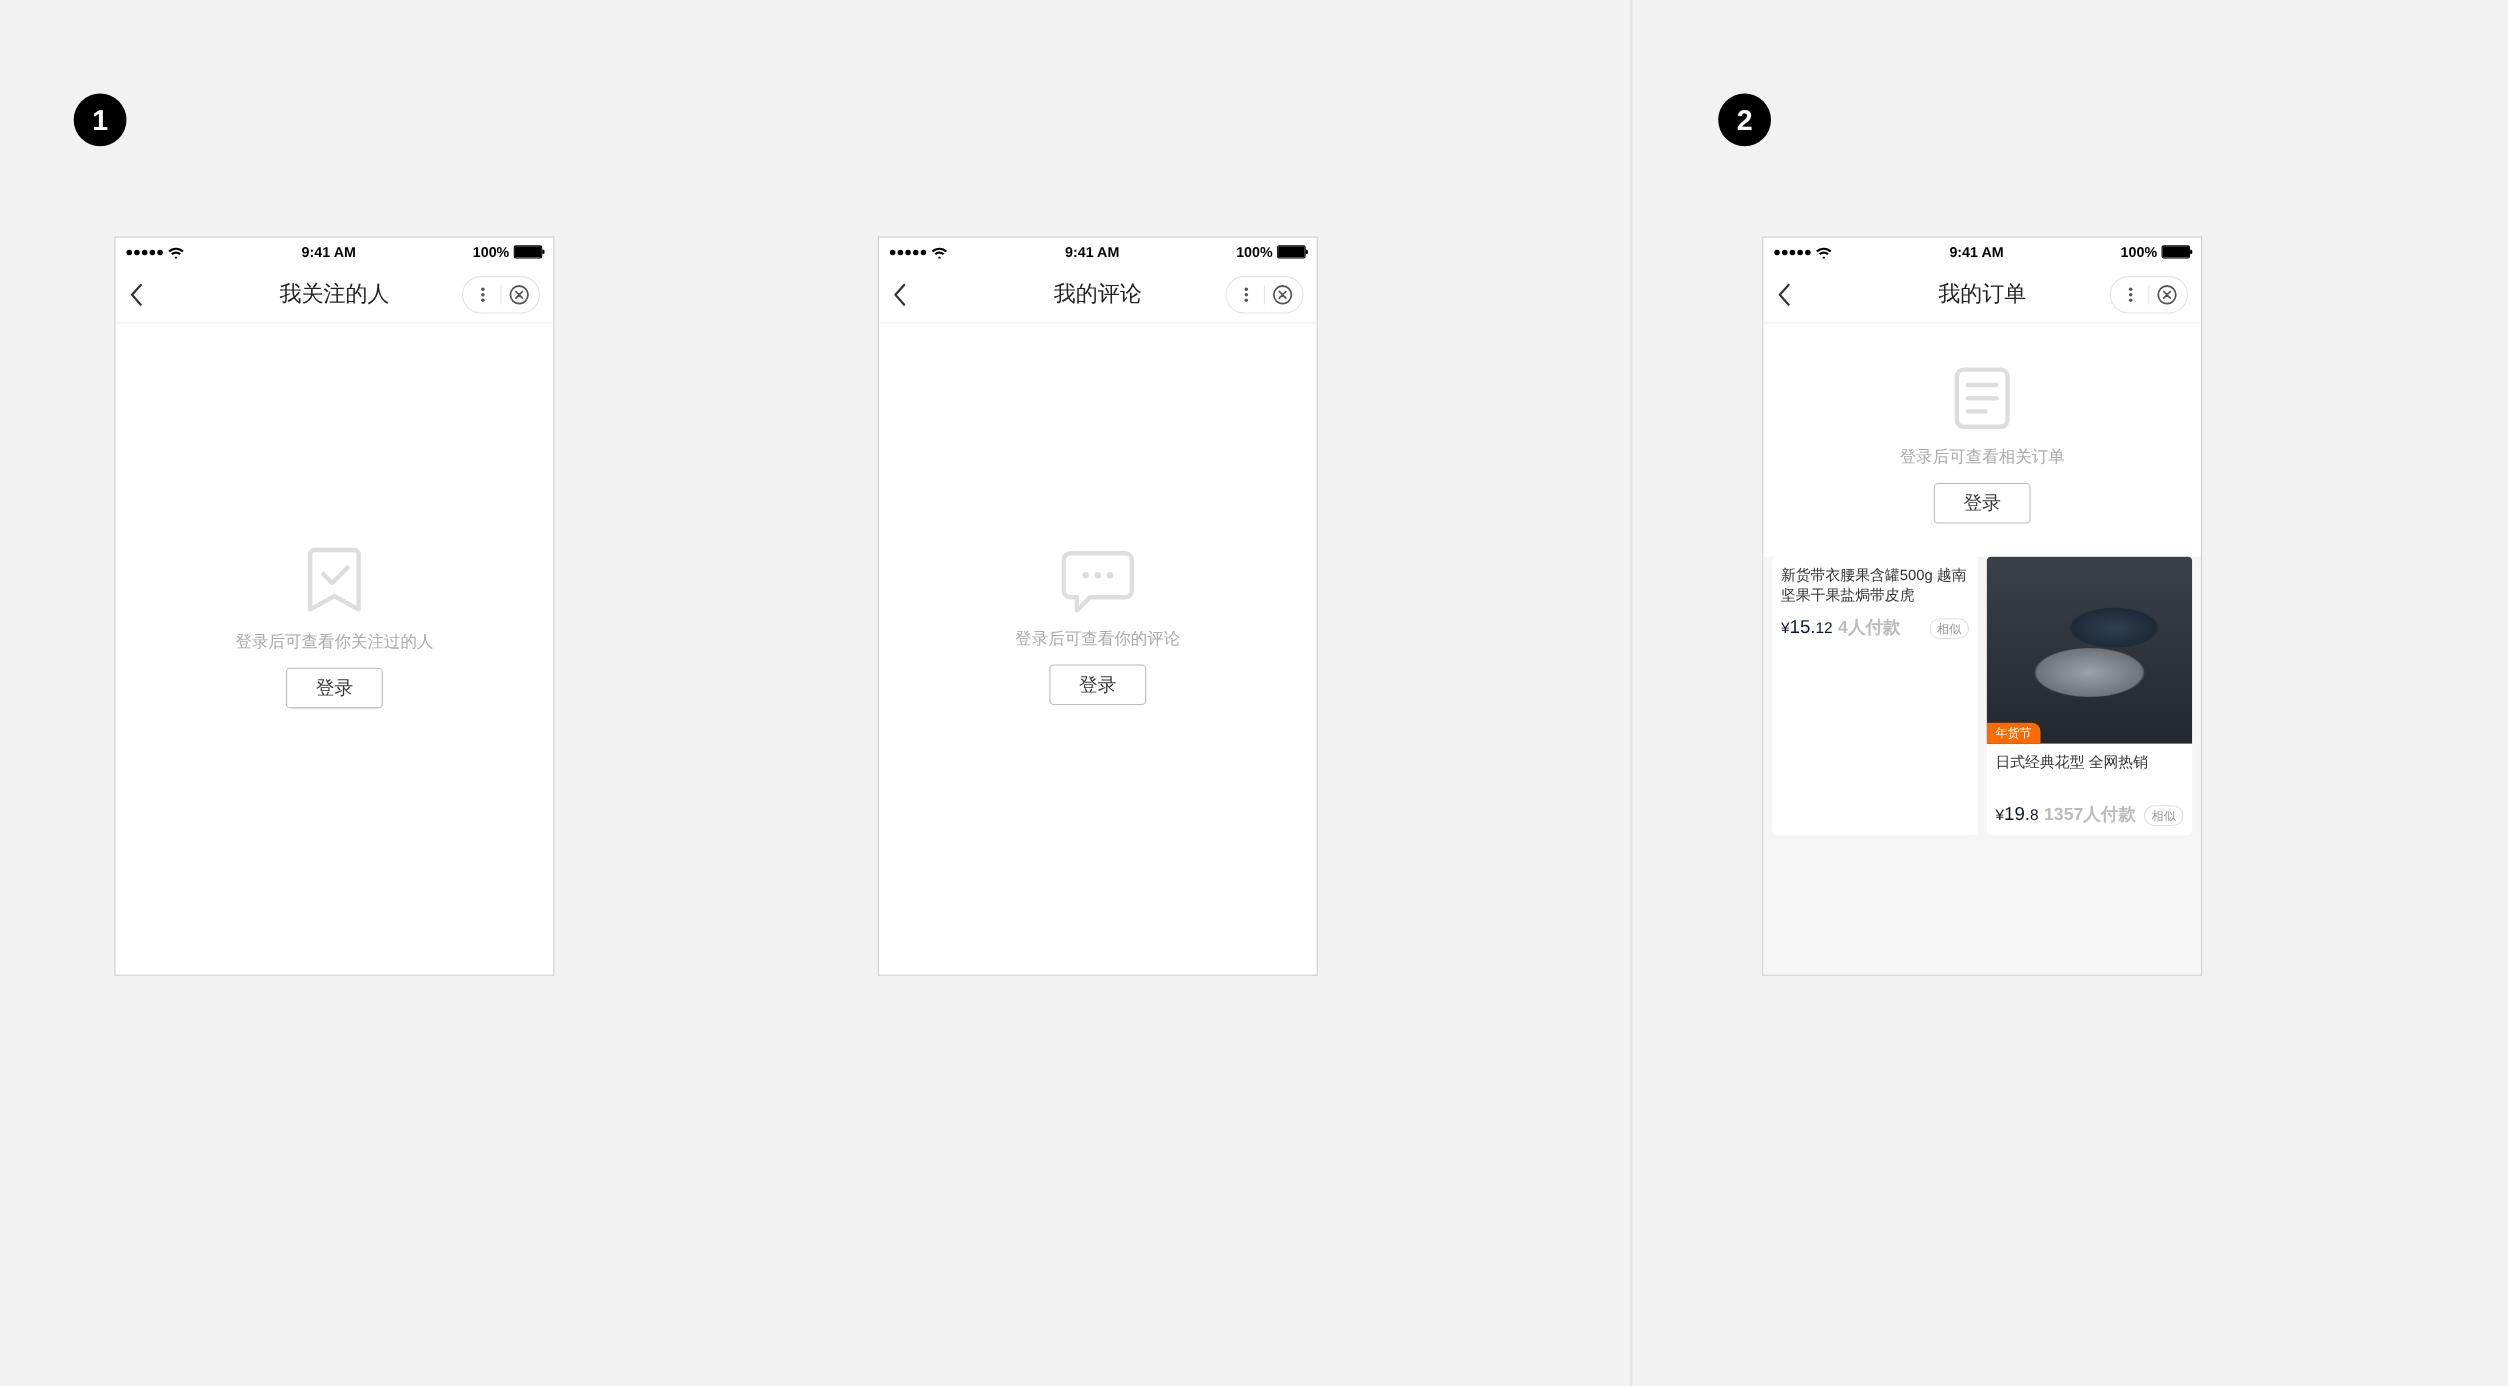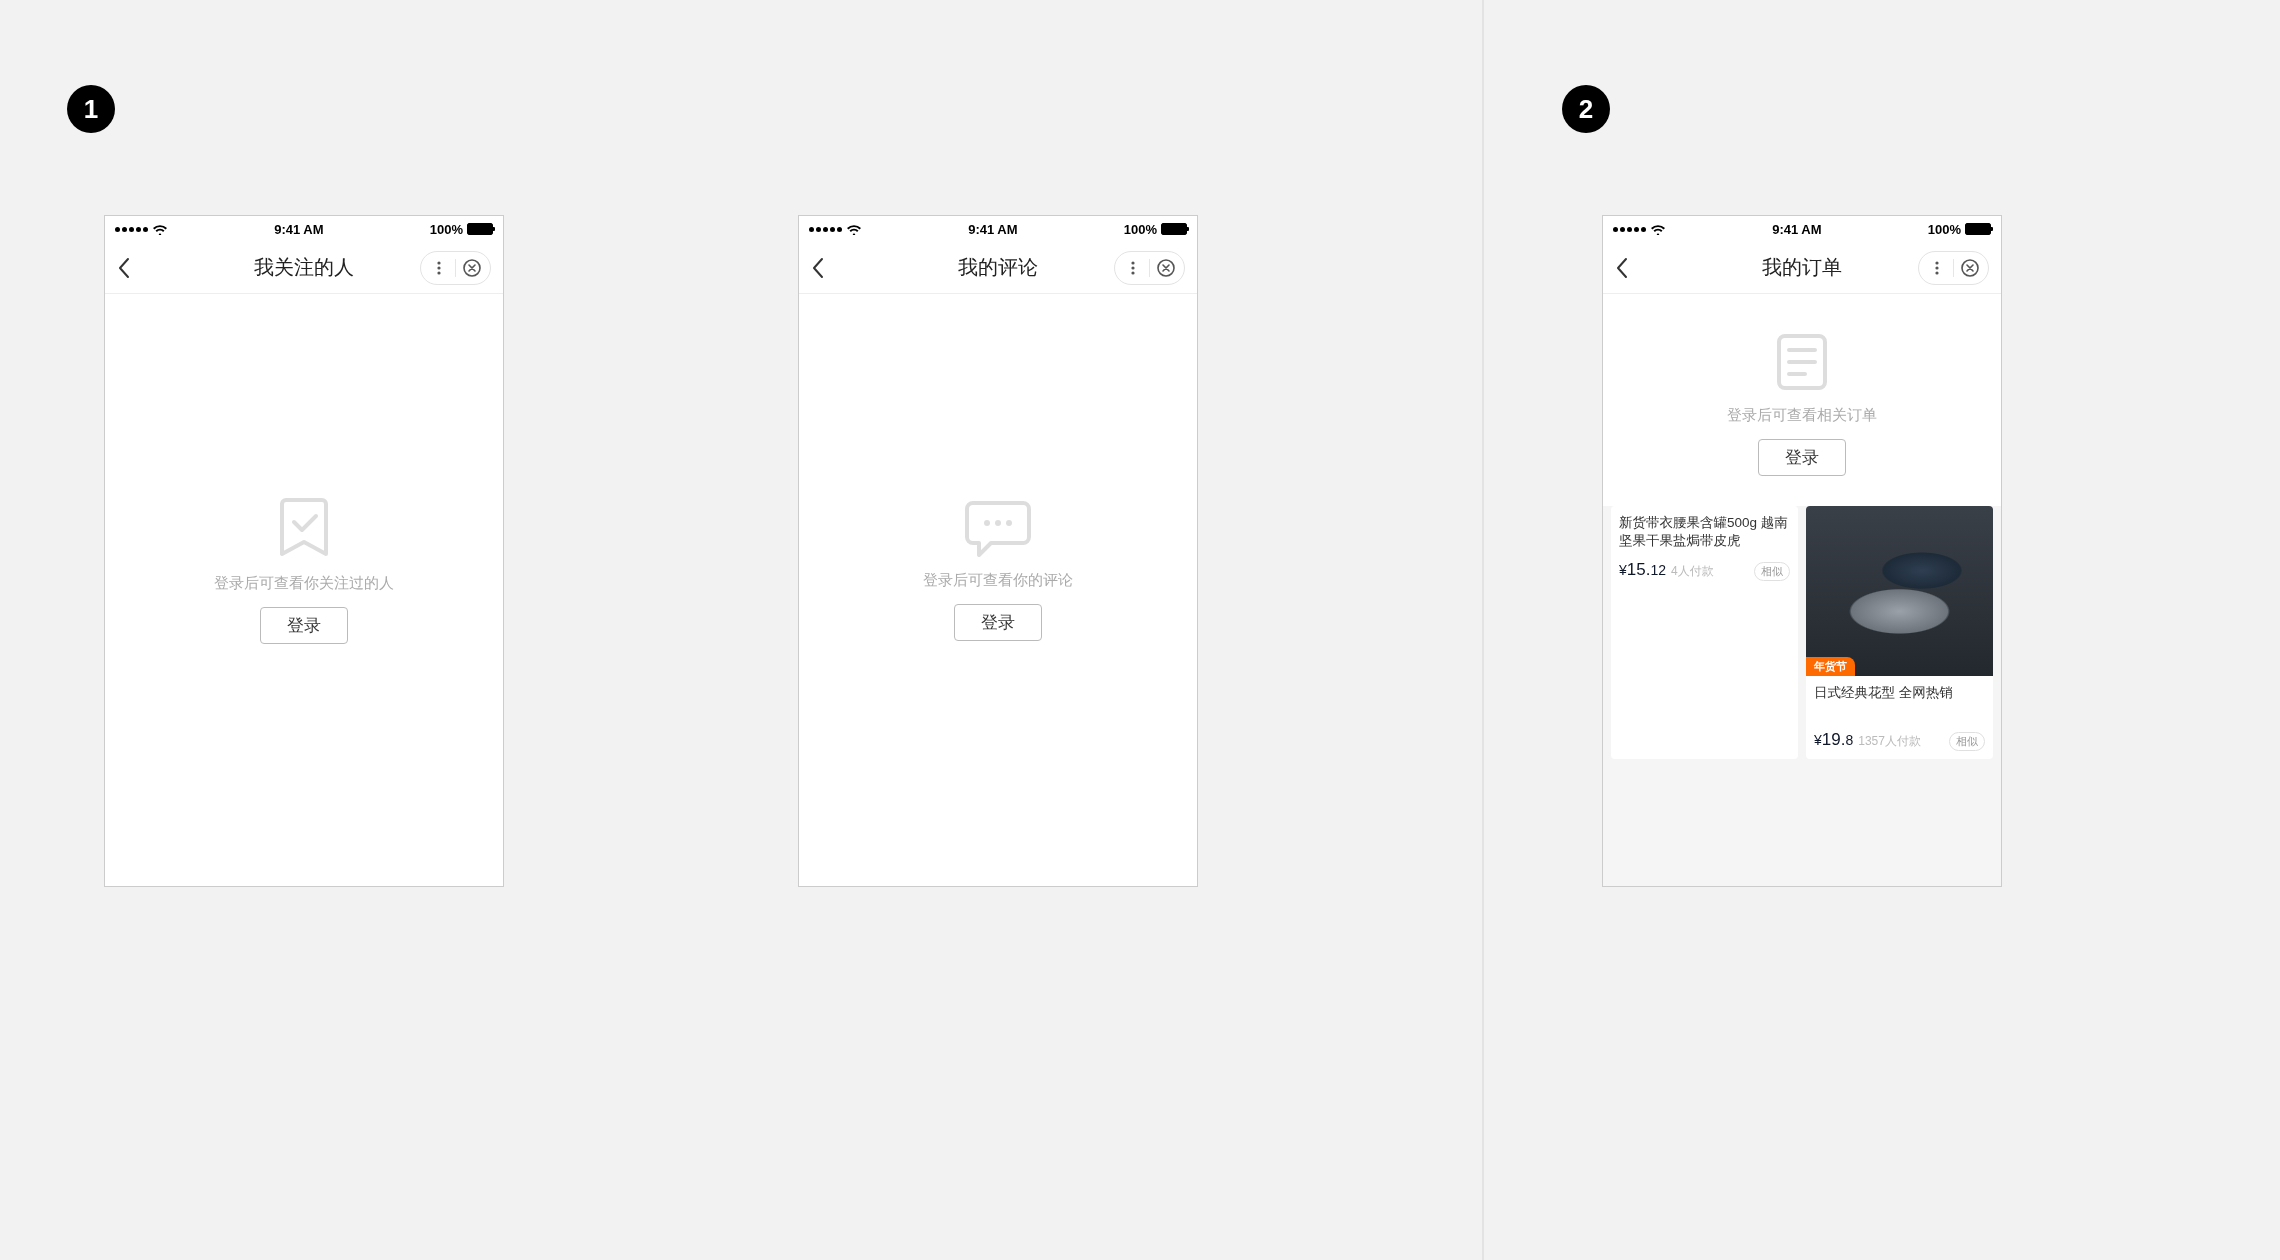--- a/index.html
+++ b/index.html
@@ -123,29 +123,29 @@
     .brand-tag small { display:block; font-size:7px; color:#fff; background:#1a9a3a; padding:1px 2px; border-radius:1px; margin-top:1px; font-weight:400;}
     .new-tag {
       position: absolute; right: 0; top: 6px; text-align: right;
       font-size: 13px; font-weight: 600;
     }
     .new-tag .t1 { background:#fff; color:#e02b2b; padding:1px 5px; display:inline-block; }
     .new-tag .t2 { background:#e02b2b; color:#fff; font-size:10px; padding:2px 5px; display:block; }
     .promo-tag {
       position: absolute; left: 0; bottom: 0;
       background: #ff6a00; color: #fff; font-size: 11px;
-      padding: 2px 8px; border-radius: 0 8px 0 0; font-weight: bold;
+      padding: 2px 8px; border-radius: 0 8px 0 0;
     }
     .card-body { padding: 8px; display: flex; flex-direction: column; gap: 10px; min-height: 80px; }
     .p-title { font-size: 13.5px; color: #333; line-height: 1.35; min-height: 36px; }
     .price-row { display: flex; align-items: baseline; justify-content: space-between; }
     .pr-left { display: flex; align-items: baseline; gap: 5px; }
     .price { color: #0f172a; font-size: 14px; }
     .price b { font-size: 17px; font-weight: 500; }
-    .pay-cnt { color: #bbb; font-size: 12px; }
+    .pay-cnt { color: #bbb; font-size: 16px; font-weight: bold; }
     .similar {
       border: 1px solid #e0e0e0; border-radius: 10px;
       color: #999; font-size: 11px; padding: 1px 6px;
     }
 
     
     .img-nuts {
       background:
         radial-gradient(ellipse 55px 40px at 48% 58%, #6b3e2a 0%, #4a2a1b 45%, transparent 48%),
         radial-gradient(ellipse 30px 25px at 58% 70%, #e8c987 0%, #c9a45a 60%, transparent 63%),

